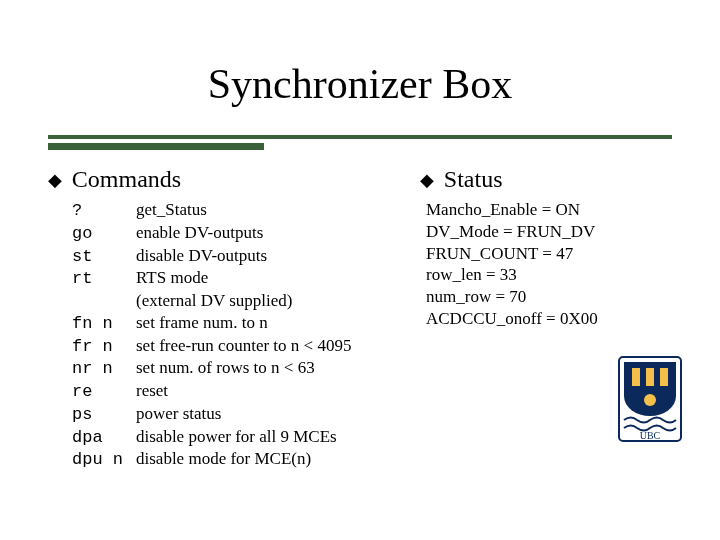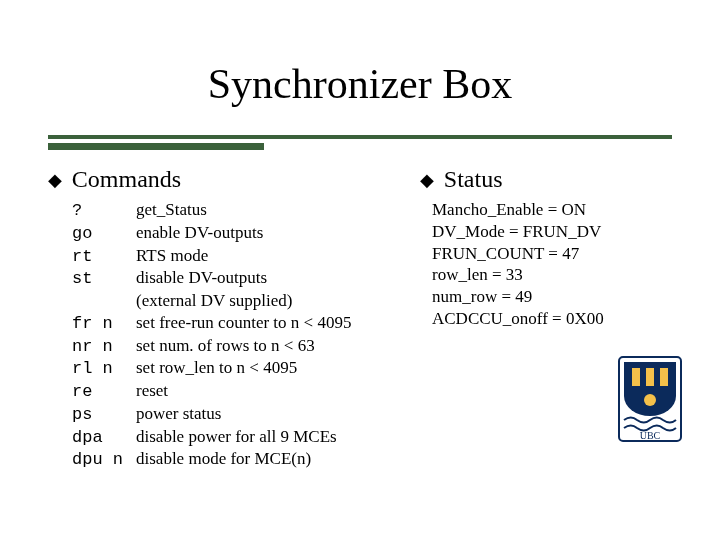--- a/index.html
+++ b/index.html
@@ -88,21 +88,21 @@
     width: 64px;
     font-family: "Courier New", Courier, monospace;
     white-space: pre;
   }
   .cmd-row .desc {
     font-family: "Times New Roman", Times, serif;
     text-align: center;
   }
   .cmd-row.cont .cmd { visibility: hidden; }
   .status-list {
-    margin-left: 12px;
+    margin-left: 6px;
     font-size: 17px;
     line-height: 1.28;
   }
   .logo {
     position: absolute;
     right: 38px;
     bottom: 30px;
     width: 64px;
     height: 86px;
   }
@@ -127,42 +127,42 @@
       <div class="cmd-table">
         <div class="cmd-row">
             <span class="cmd">?</span>
             <span class="desc">get_Status</span>
           </div>
         <div class="cmd-row">
             <span class="cmd">go</span>
             <span class="desc">enable DV-outputs</span>
           </div>
         <div class="cmd-row">
+            <span class="cmd">st</span>
+            <span class="desc">disable DV-outputs</span>
+          </div>
+        <div class="cmd-row">
             <span class="cmd">rt</span>
             <span class="desc">RTS mode</span>
-          </div>
-        <div class="cmd-row">
-            <span class="cmd">st</span>
-            <span class="desc">disable DV-outputs</span>
           </div>
         <div class="cmd-row cont">
             <span class="cmd"></span>
             <span class="desc">(external DV supplied)</span>
           </div>
         <div class="cmd-row">
+            <span class="cmd">fn n</span>
+            <span class="desc">set frame num. to  n</span>
+          </div>
+        <div class="cmd-row">
             <span class="cmd">fr n</span>
             <span class="desc">set free-run counter to n &lt; 4095</span>
           </div>
         <div class="cmd-row">
             <span class="cmd">nr n</span>
             <span class="desc">set num. of rows to n &lt; 63</span>
-          </div>
-        <div class="cmd-row">
-            <span class="cmd">rl n</span>
-            <span class="desc">set row_len to n &lt; 4095</span>
           </div>
         <div class="cmd-row">
             <span class="cmd">re</span>
             <span class="desc">reset</span>
           </div>
         <div class="cmd-row">
             <span class="cmd">ps</span>
             <span class="desc">power status</span>
           </div>
         <div class="cmd-row">
@@ -179,21 +179,21 @@
     <div class="col right">
       <div class="col-heading">
         <span class="bullet">◆</span>
         <span>Status</span>
       </div>
       <div class="status-list">
         <div>Mancho_Enable = ON</div>
         <div>DV_Mode = FRUN_DV</div>
         <div>FRUN_COUNT = 47</div>
         <div>row_len = 33</div>
-        <div>num_row = 49</div>
+        <div>num_row = 70</div>
         <div>ACDCCU_onoff = 0X00</div>
       </div>
     </div>
   </div>
 
   <svg class="logo" viewBox="0 0 64 86" aria-label="UBC">
     <rect x="1" y="1" width="62" height="84" rx="4" ry="4" fill="#fff" stroke="#0b2a5b" stroke-width="2"></rect>
     <path d="M6 6 h52 v34 a26 20 0 0 1 -26 20 a26 20 0 0 1 -26 -20 Z" fill="#0b2a5b"></path>
     <g fill="#f4c04a">
       <rect x="14" y="12" width="8" height="18"></rect>

